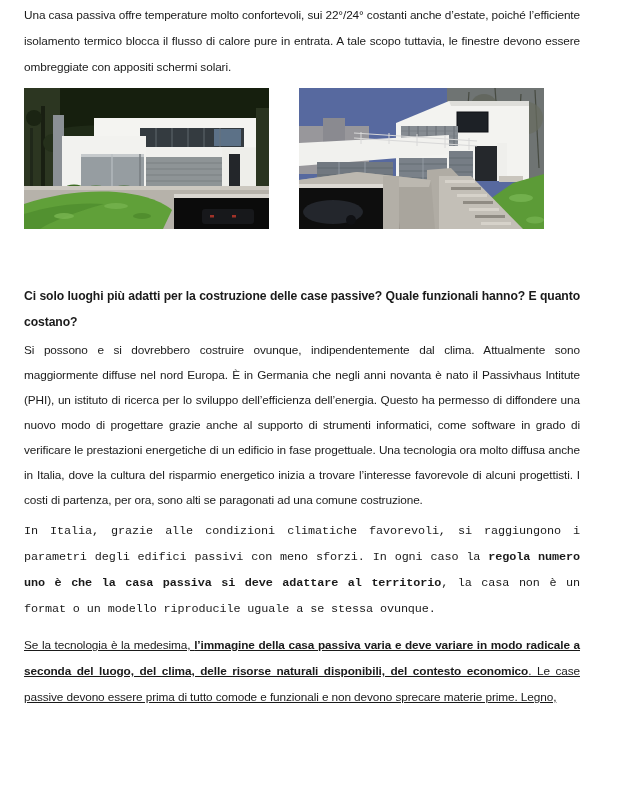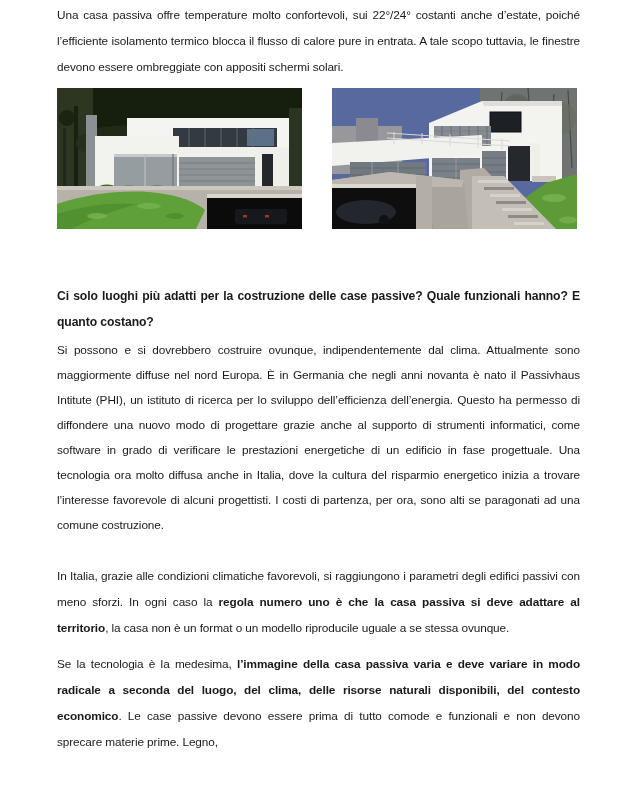--- a/index.html
+++ b/index.html
@@ -11,21 +11,21 @@
   body{
     font-family:"Liberation Sans","DejaVu Sans",sans-serif;
     color:var(--text-color);
   }
   .page{
     position:relative;
     width:623px;
     height:791px;
     background:var(--page-bg);
     overflow:hidden;
-    padding:2px 43px 0 57px;
+    padding:2px 43px 0 24px;
   }
   .body-text{
     font-size:11.8px;
     letter-spacing:-0.1px;
     line-height:26px;
     text-align:justify;
     color:var(--text-color);
   }
   .p-intro{margin:0;}
   .photo-row{
@@ -42,22 +42,22 @@
   .photo svg{display:block;width:245px;height:141px;}
   .doc-heading{
     margin:54px 0 0 0;
     font-size:12.2px;
     font-weight:700;
     letter-spacing:-0.1px;
     line-height:26px;
     text-align:justify;
   }
   .p-diffusione{margin-top:3px;line-height:25px;}
-  .p-italia{margin-top:25px;}
-  .p-tecnologia{margin-top:10px;}
+  .p-italia{margin-top:5px;font-family:Liberation Mono, monospace;}
+  .p-tecnologia{margin-top:10px;text-decoration:underline;}
   .body-text b{font-weight:700;}
 </style>
 </head>
 <body>
 
 <div class="page">
 
   <p class="body-text p-intro">Una casa passiva offre temperature molto confortevoli, sui 22°/24° costanti anche d’estate, poiché l’efficiente isolamento termico blocca il flusso di calore pure in entrata. A tale scopo tuttavia, le finestre devono essere ombreggiate con appositi schermi solari.</p>
 
   <div class="photo-row">

